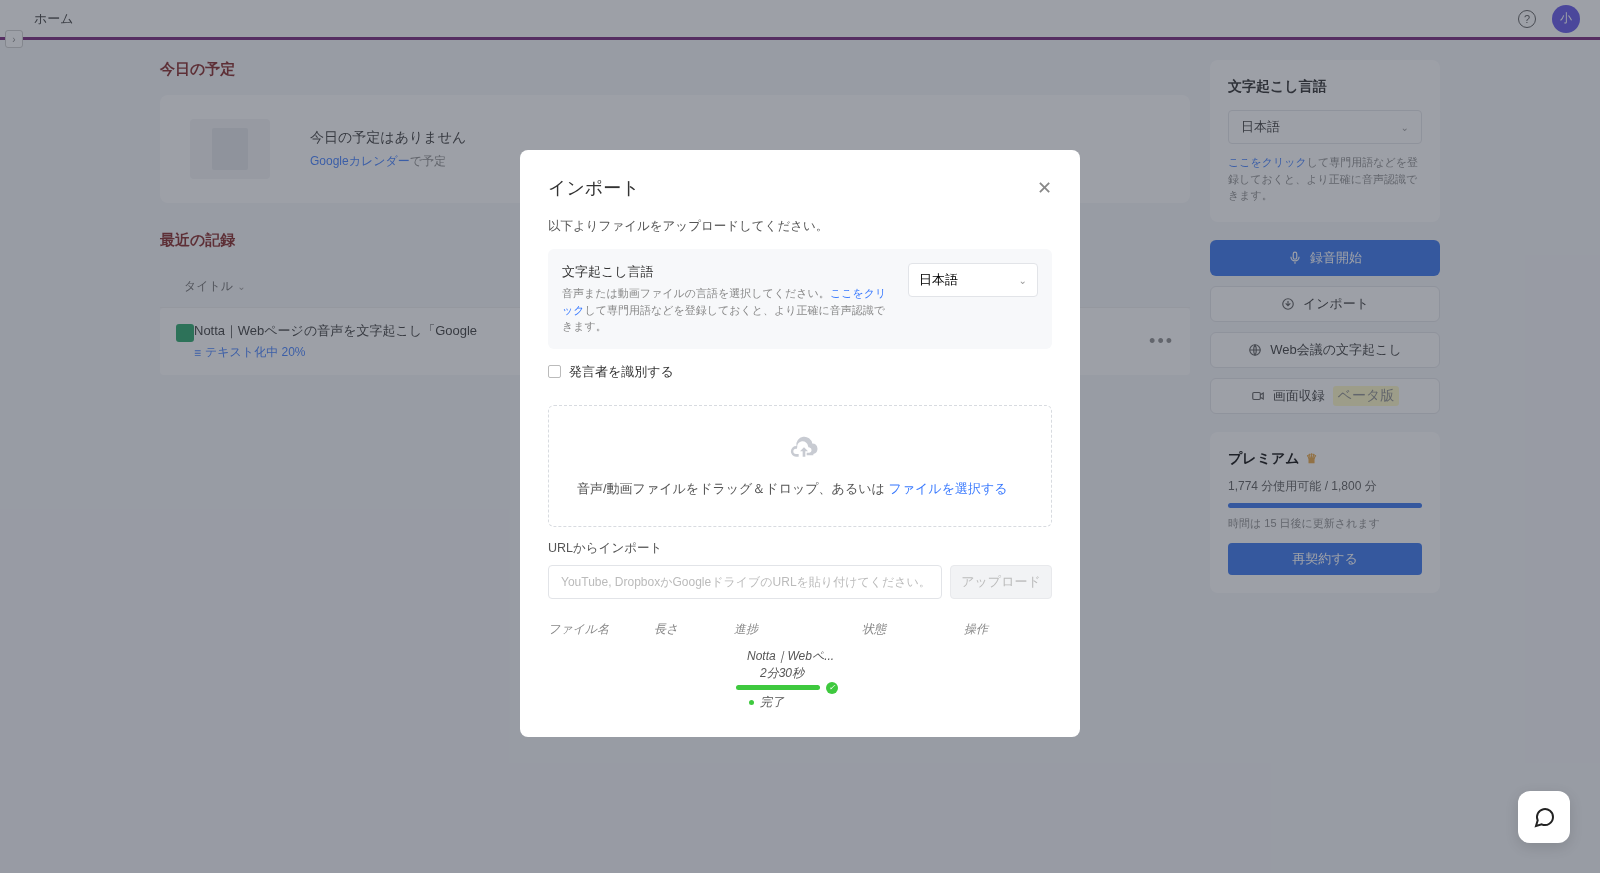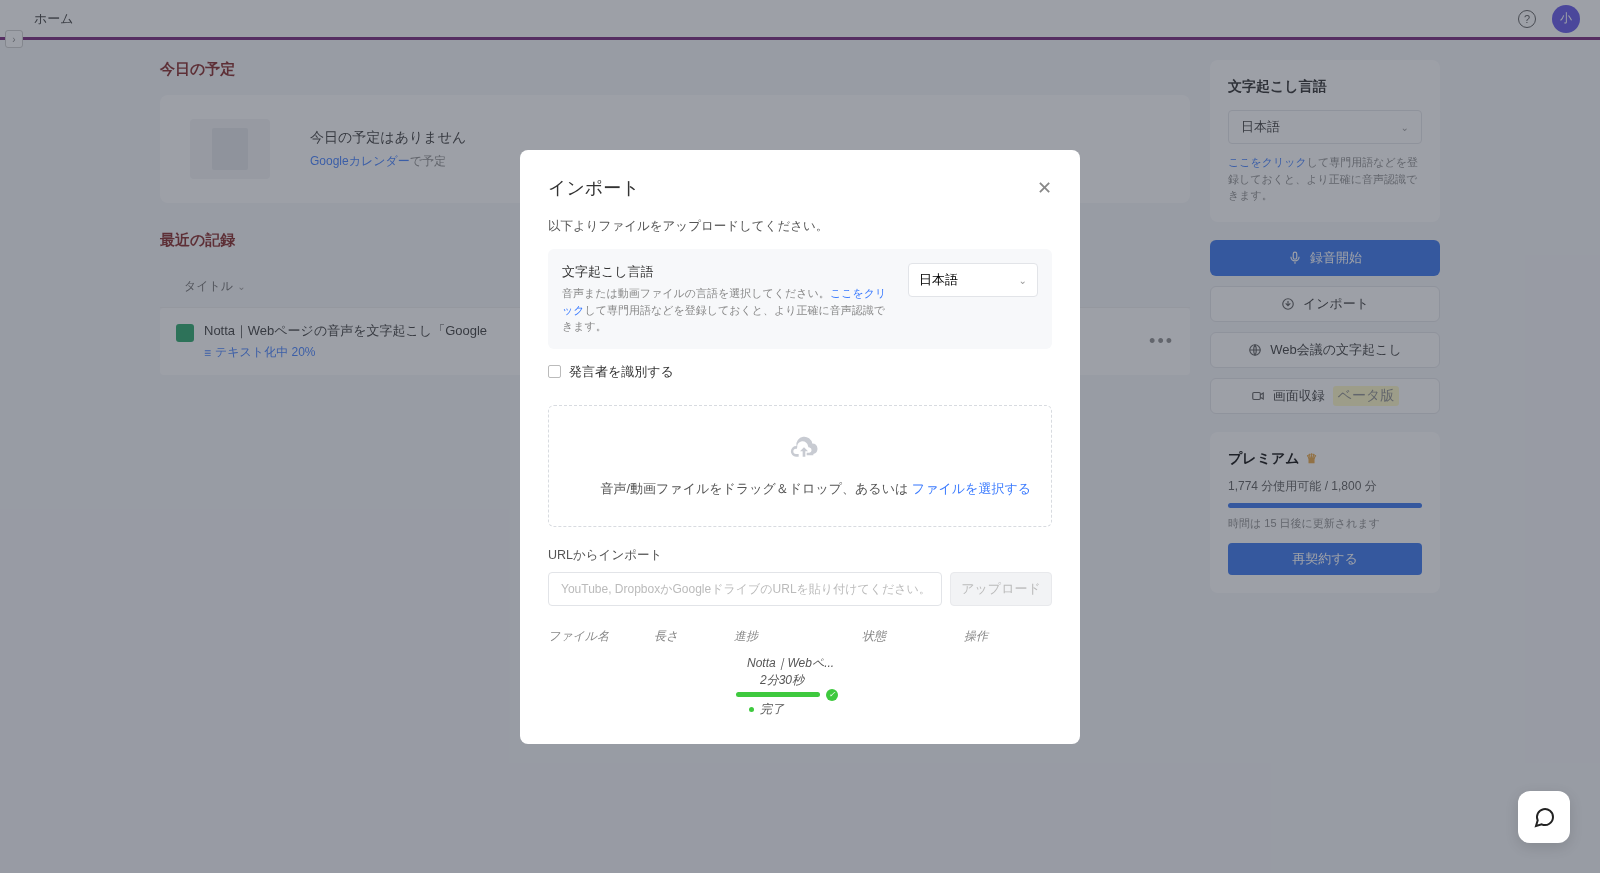--- a/index.html
+++ b/index.html
@@ -26,21 +26,21 @@
 .today-img { width: 80px; height: 60px; background: #f2f3f5; border-radius: 4px; display: flex; align-items: center; justify-content: center; }
 .today-img::before { content: ""; width: 36px; height: 42px; background: #e3e5e9; border-radius: 2px; }
 .today-text h3 { font-size: 14px; color: #333; font-weight: 500; margin-bottom: 6px; }
 .today-text p { font-size: 12px; color: #888; }
 .today-text a { color: #3a7afe; text-decoration: none; }
 
 
 .records-head { display: flex; padding: 12px 16px; border-bottom: 1px solid #eee; font-size: 12px; color: #666; }
 .records-head .col-title { display: flex; align-items: center; gap: 4px; margin-left: 8px; }
 .record-row { background: #fff; padding: 14px 16px; display: flex; align-items: center; justify-content: space-between; border-radius: 4px; }
-.record-left { display: flex; align-items: flex-start; gap: 10px; }
+.record-left { display: flex; align-items: flex-start; }
 .record-icon { width: 18px; height: 18px; background: #1ea362; border-radius: 3px; margin-top: 2px; }
 .record-info .rec-title { font-size: 13px; color: #333; margin-bottom: 4px; }
 .record-info .rec-status { font-size: 12px; color: #3a7afe; display: flex; align-items: center; gap: 4px; }
 .more-icon { color: #888; font-size: 18px; cursor: pointer; letter-spacing: 2px; }
 
 
 .side-card { background: #fff; border-radius: 8px; padding: 18px; margin-bottom: 18px; }
 .side-card h4 { font-size: 14px; font-weight: 600; margin-bottom: 14px; color: #222; }
 .lang-select { width: 100%; height: 34px; border: 1px solid #e2e4e8; border-radius: 4px; display: flex; align-items: center; justify-content: space-between; padding: 0 12px; font-size: 13px; color: #333; margin-bottom: 10px; cursor: pointer; }
 .chevron { font-size: 10px; color: #999; }
@@ -69,21 +69,21 @@
 .lang-box { background: #f7f8fa; border-radius: 6px; padding: 14px; display: flex; justify-content: space-between; align-items: flex-start; gap: 14px; margin-bottom: 14px; }
 .lang-box-left { flex: 1; }
 .lang-box-left h5 { font-size: 13px; font-weight: 500; color: #333; margin-bottom: 4px; }
 .lang-box-left p { font-size: 11px; color: #888; line-height: 1.5; }
 .lang-box-left a { color: #3a7afe; text-decoration: none; }
 .lang-box-select { width: 130px; height: 34px; background: #fff; border: 1px solid #e2e4e8; border-radius: 4px; display: flex; align-items: center; justify-content: space-between; padding: 0 10px; font-size: 13px; cursor: pointer; }
 
 .checkbox-row { display: flex; align-items: center; gap: 8px; font-size: 13px; color: #333; margin-bottom: 24px; }
 .checkbox { width: 13px; height: 13px; border: 1.5px solid #bbb; border-radius: 2px; cursor: pointer; }
 
-.dropzone { border: 1px dashed #d8dbe0; border-radius: 6px; padding: 28px 20px 22px 28px; text-align: right; margin-bottom: 20px; }
+.dropzone { border: 1px dashed #d8dbe0; border-radius: 6px; padding: 28px 20px 22px 28px; text-align: left; margin-bottom: 13px; }
 .upload-icon { width: 36px; height: 32px; margin: 0 auto 14px; }
 .upload-icon svg { width: 100%; height: 100%; }
 .dropzone-text { font-size: 13px; color: #555; margin-bottom: 6px; }
 .dropzone-text a { color: #3a7afe; text-decoration: none; }
 .formats { font-size: 11px; color: #aaa; }
 
 .url-label { font-size: 12.5px; color: #555; margin-bottom: 8px; }
 .url-row { display: flex; gap: 8px; margin-bottom: 22px; }
 .url-input { flex: 1; height: 34px; border: 1px solid #e2e4e8; border-radius: 4px; padding: 0 12px; font-size: 12px; color: #333; }
 .url-input::placeholder { color: #bbb; }

